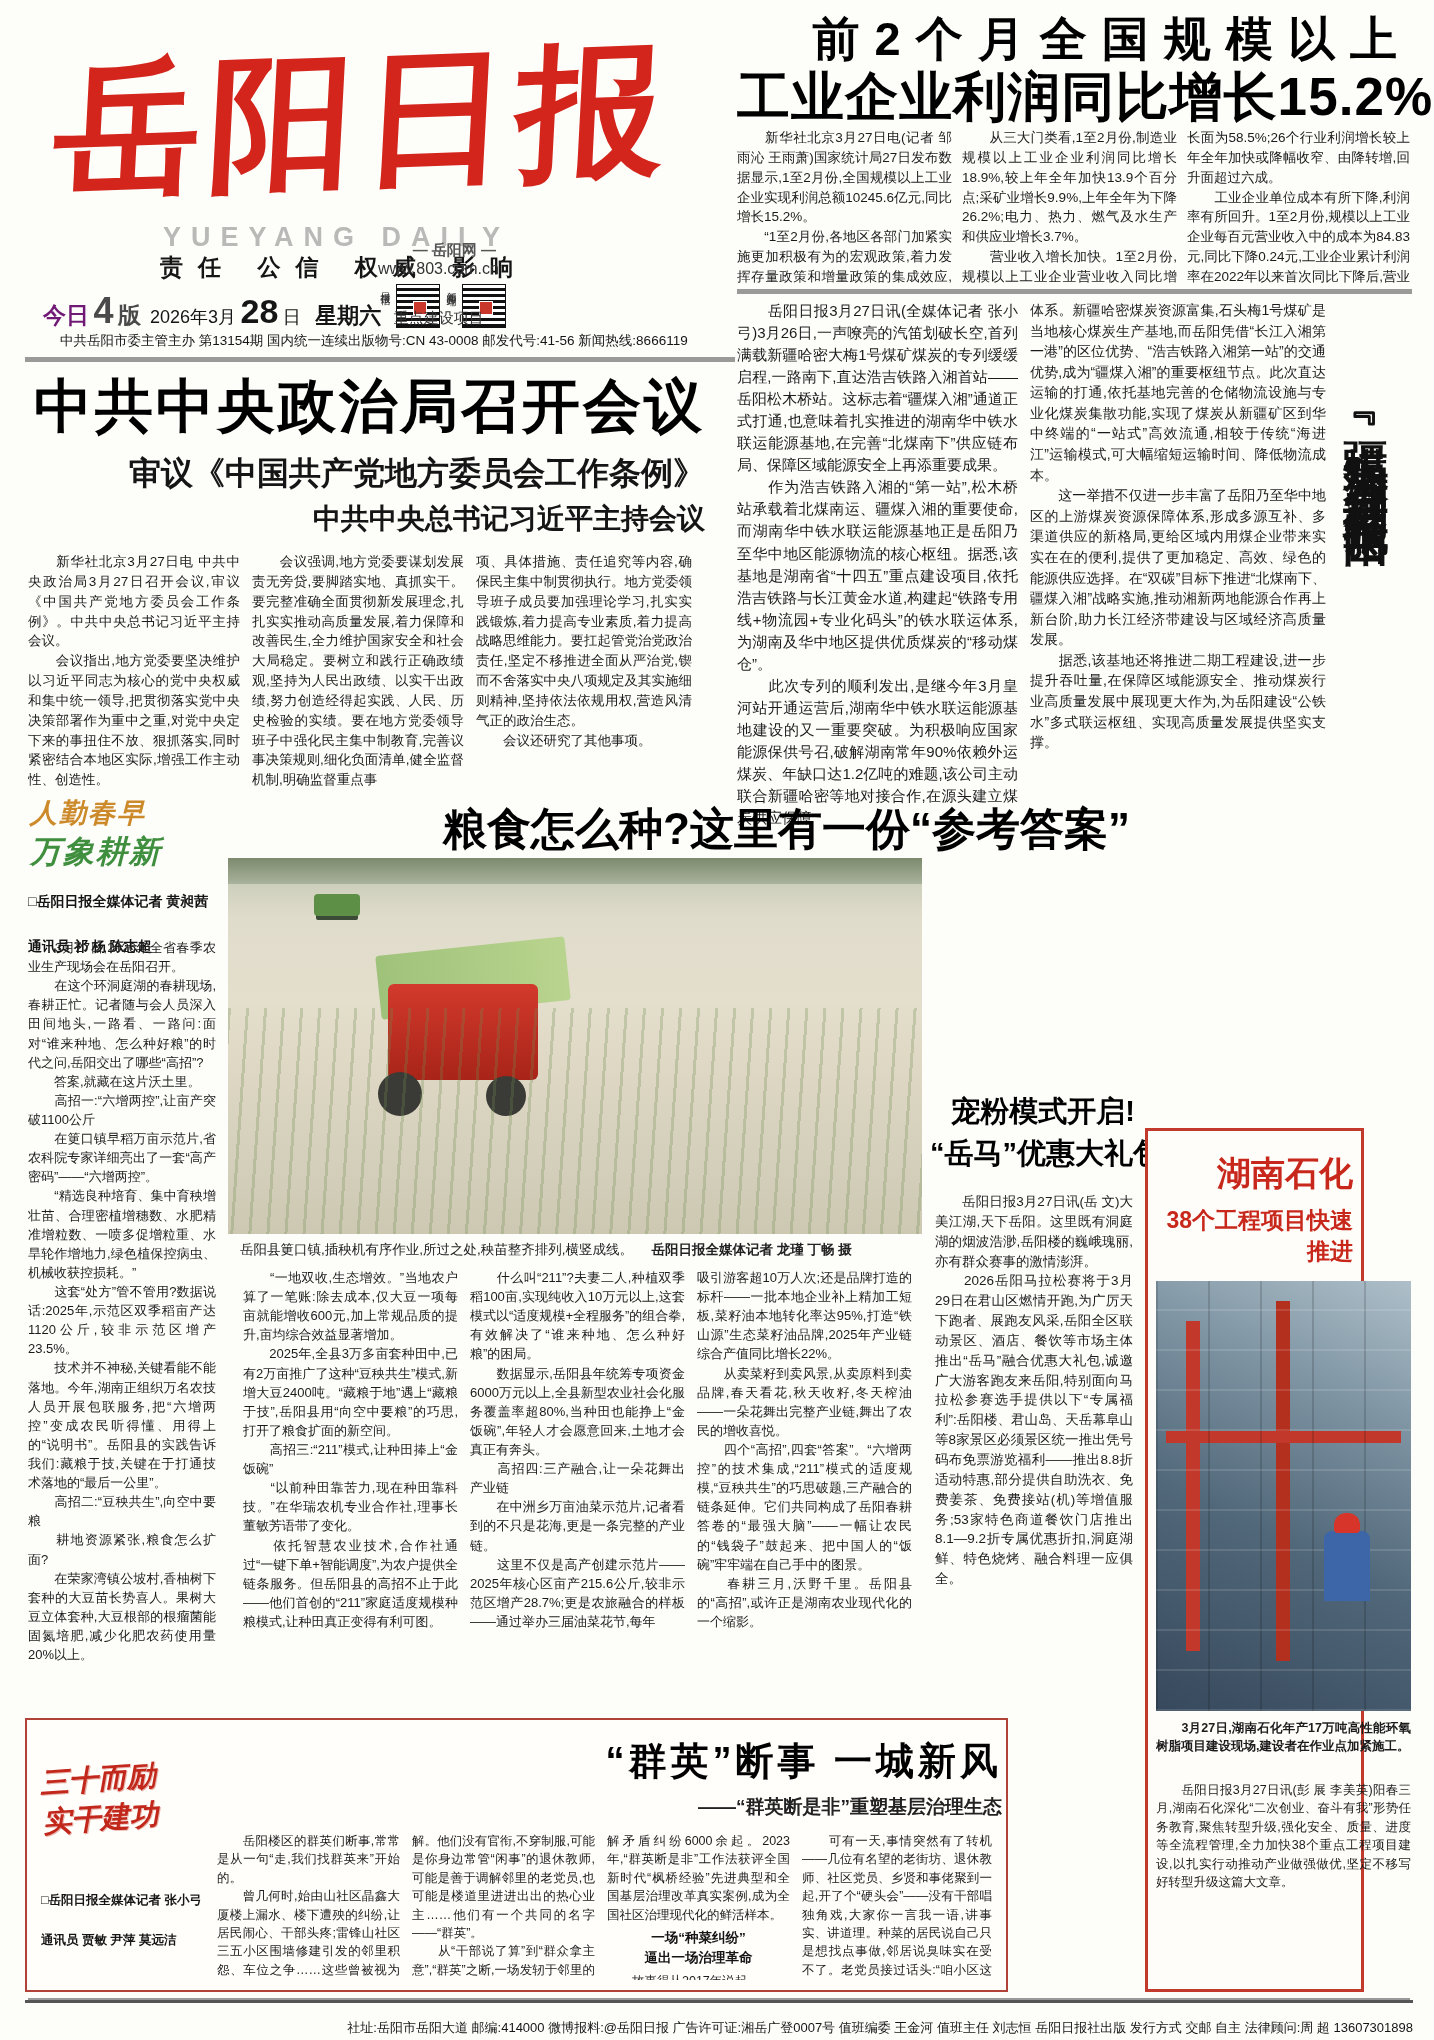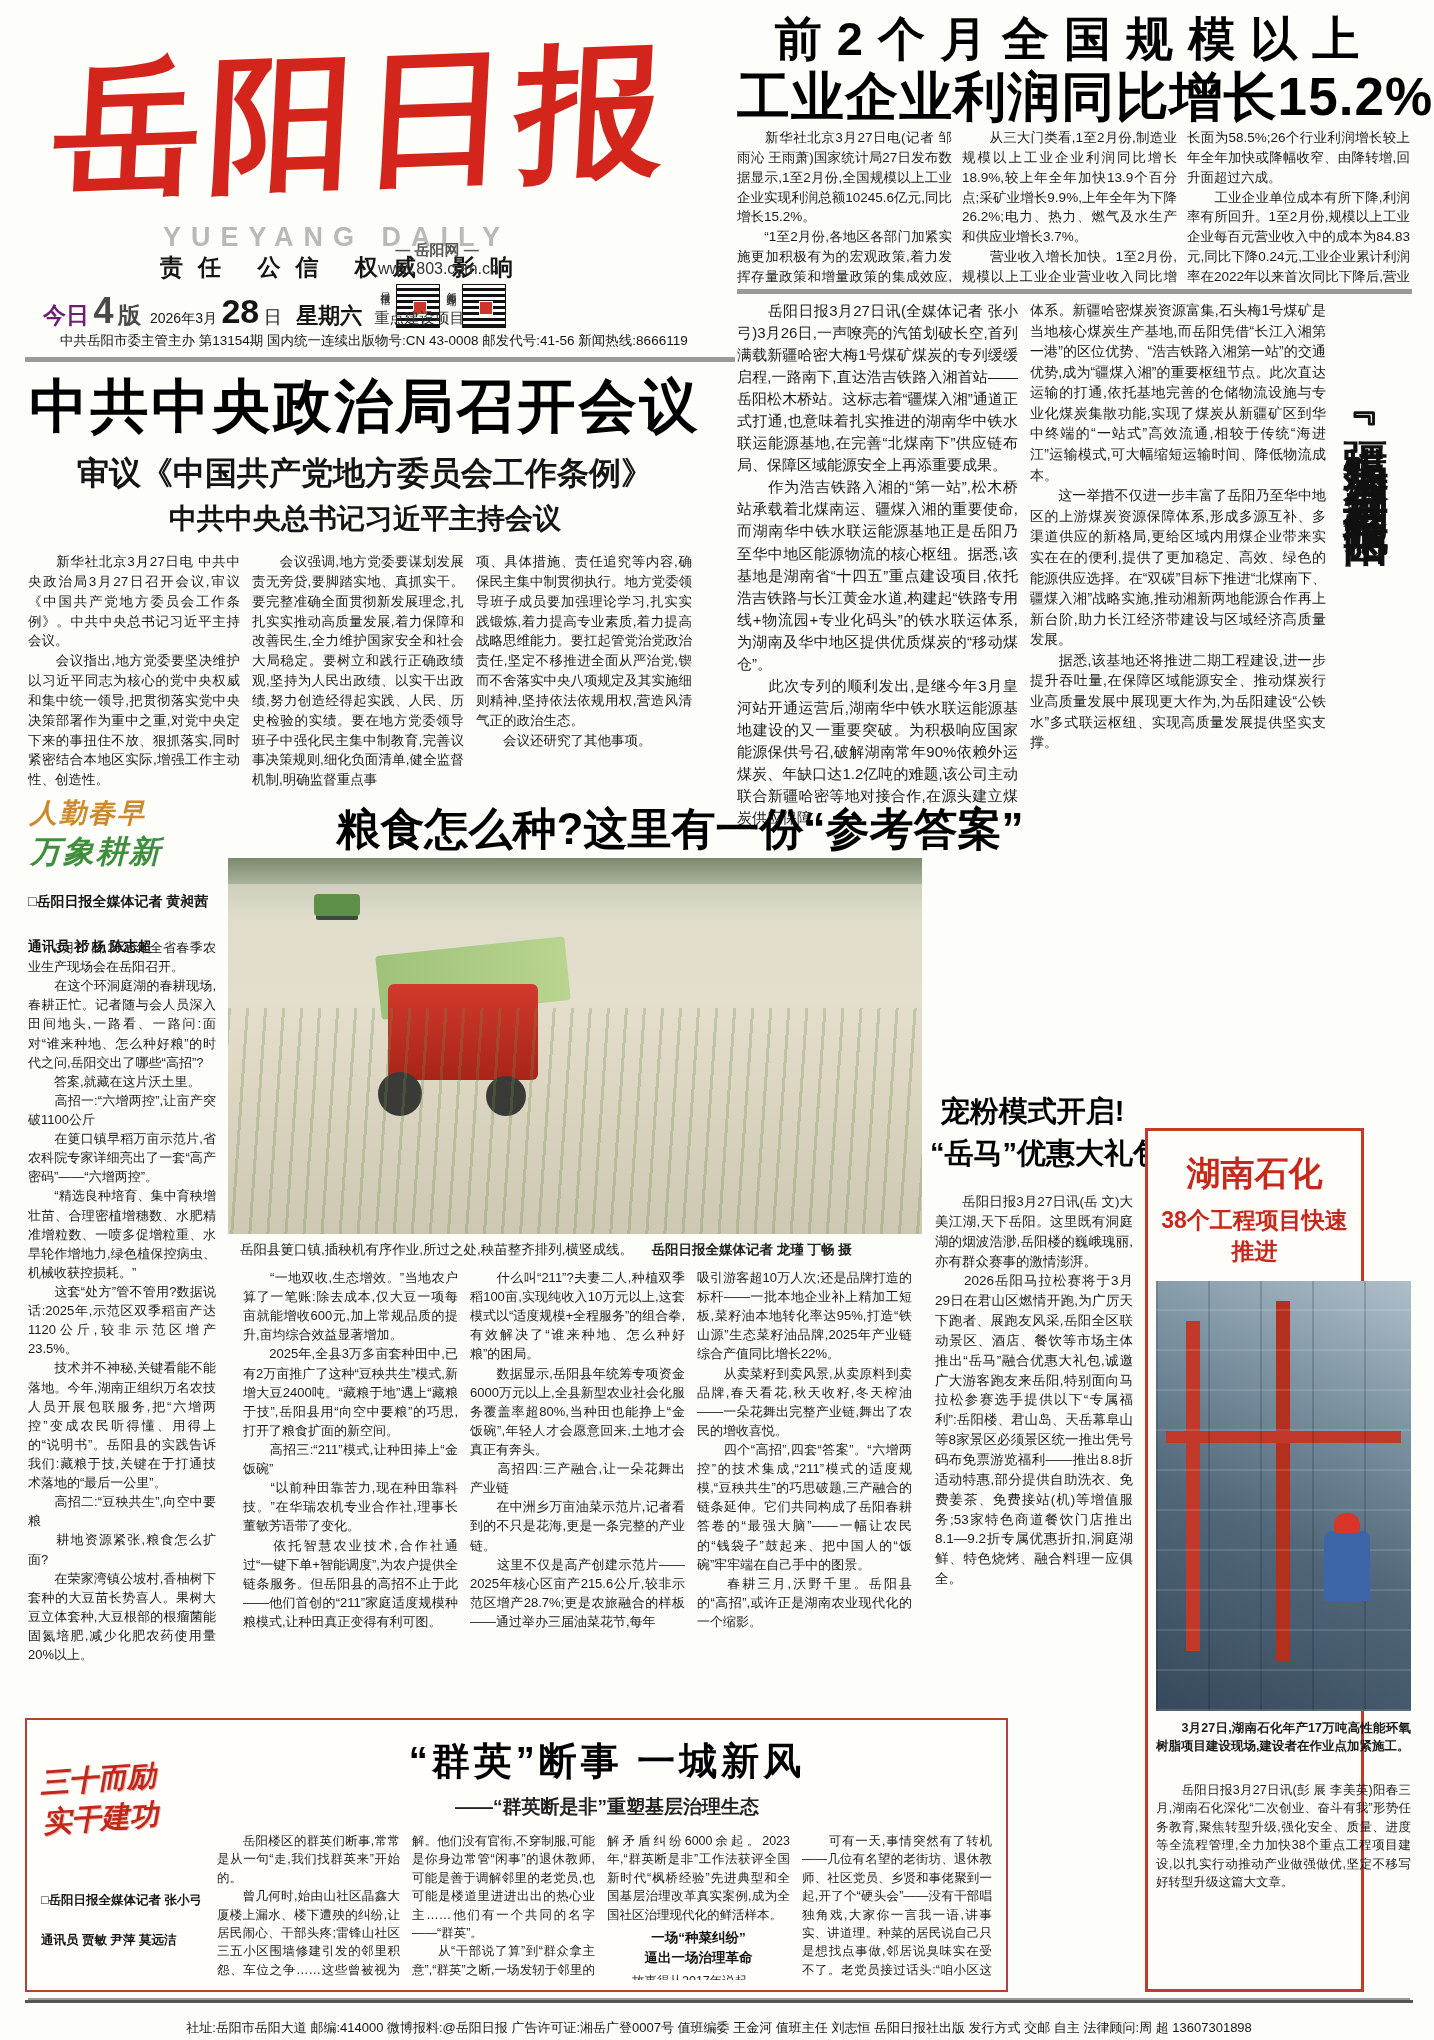--- a/index.html
+++ b/index.html
@@ -2,21 +2,21 @@
 <html><head>
 <meta charset="utf-8">
 <style>
 *{margin:0;padding:0;box-sizing:border-box}
 html,body{background:#d9d9d9}
 body{font-family:"Liberation Sans",sans-serif}
 .page{position:relative;width:1434px;height:2040px;margin:0 auto;background:#fdfdfa;color:#151515;overflow:hidden}
 .abs{position:absolute}
 .serif{font-family:"Liberation Serif",serif}
 .b{font-weight:bold}
-.ctr{text-align:center}
+.ctr{text-align:right}
 .colbody{font-size:13.5px;line-height:1.47;text-align:justify;white-space:pre-line;overflow:hidden;color:#1b1b1b}
 .rule{background:#9a9a98}
 .logo{font-family:"Liberation Serif",serif;font-weight:bold;color:#d3251b;font-size:146px;line-height:1;letter-spacing:8px;transform:skewX(-5deg) rotate(-2deg);white-space:nowrap}
 .en-title{color:#b9b9b7;font-weight:bold;font-size:27px;letter-spacing:10px;white-space:nowrap}
 .slogan{font-size:23px;font-weight:bold;letter-spacing:15px;white-space:nowrap}
 .webline{font-size:15px;font-weight:bold;color:#555;white-space:nowrap}
 .weburl{font-size:16px;color:#333;white-space:nowrap}
 .qr{width:44px;height:44px;border:1px solid #111;position:relative;
  background:repeating-linear-gradient(0deg,#111 0 3px,#fff 3px 6px),repeating-linear-gradient(90deg,#111 0 3px,rgba(255,255,255,.55) 3px 6px)}
 .qr::after{content:"";position:absolute;left:16px;top:16px;width:12px;height:12px;background:#c8372a;border:1px solid #fff}
@@ -56,21 +56,21 @@
     <div class="qrlabel">新闻客户端</div>
     <div class="qr"></div>
   </div>
 
   <div class="abs" style="left:43px;top:290px;white-space:nowrap">
     <span style="font-size:23px;font-weight:bold;color:#701a75">今日</span>
     <span style="font-size:36px;font-weight:bold;color:#4a4a4a">4</span>
     <span style="font-size:23px;font-weight:bold;color:#4a4a4a">版</span>
   </div>
   <div class="abs" style="left:150px;top:292px;white-space:nowrap">
-    <span style="font-size:14px">2026年3月</span>
+    <span style="font-size:18px">2026年3月</span>
     <span style="font-size:34px;font-weight:bold">28</span>
     <span style="font-size:18px">日</span>
     <span style="font-size:22px;font-weight:bold;margin-left:10px">星期六</span>
     <span style="font-size:15px;margin-left:8px;color:#333">重点建设项目</span>
   </div>
   <div class="abs" style="left:60px;top:332px;width:640px;font-size:13.5px;white-space:nowrap">中共岳阳市委主管主办  第13154期  国内统一连续出版物号:CN 43-0008  邮发代号:41-56  新闻热线:8666119</div>
   <div class="abs rule" style="left:25px;top:357px;width:710px;height:5px"></div>
 
   <div class="abs bigheadline ctr" style="left:737px;top:8px;width:675px;font-size:47px;letter-spacing:0.32em">前2个月全国规模以上</div>
   <div class="abs bigheadline ctr" style="left:737px;top:62px;width:675px;font-size:53px;letter-spacing:0.02em">工业企业利润同比增长15.2%</div>

